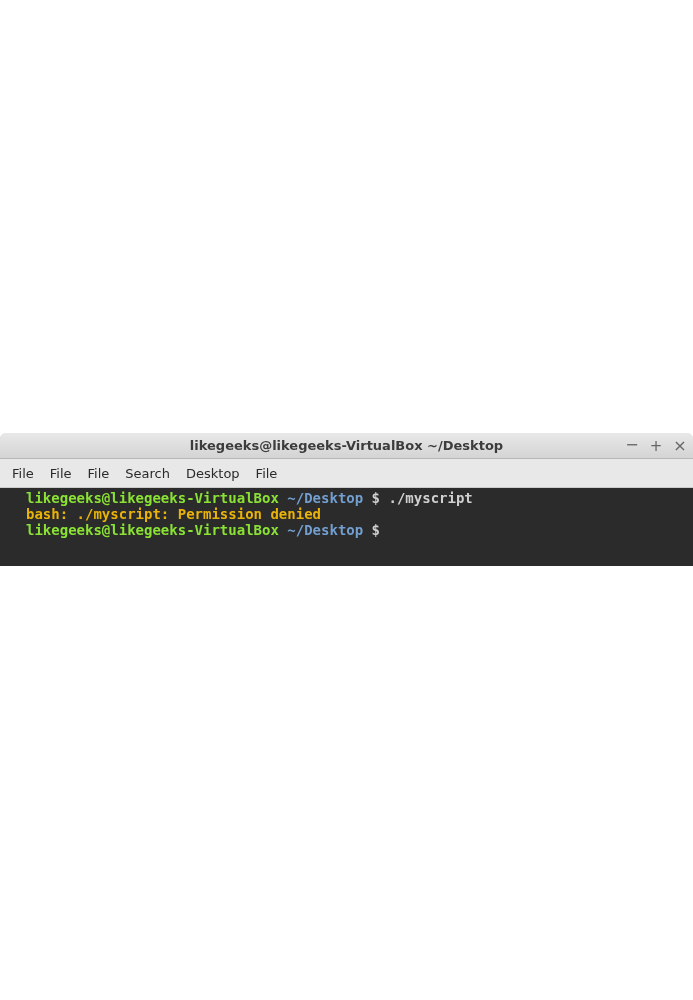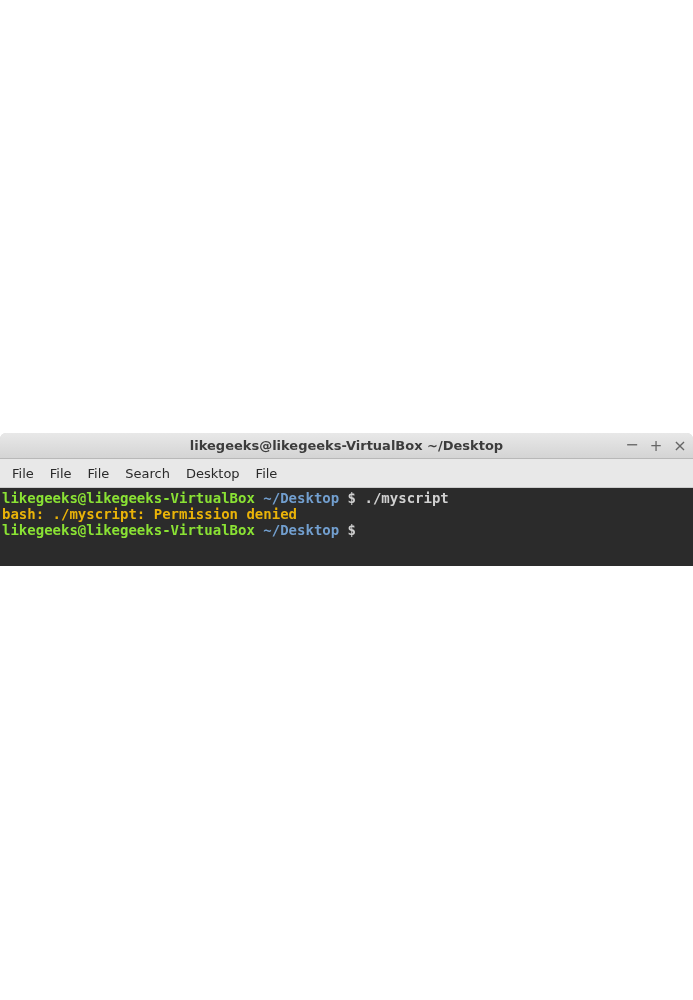--- a/index.html
+++ b/index.html
@@ -75,21 +75,21 @@
       background: #2b2b2b;
       padding: 2px 2px 24px 2px;
       font-family: "DejaVu Sans Mono", "Liberation Mono", Consolas, monospace;
       font-size: 14px;
       line-height: 16px;
       color: #d0d0d0;
       min-height: 78px;
       white-space: pre;
       font-weight: bold;
     }
-    .line { display: block; }
+    .line { display: block; margin-left: 24px; }
     .user-host { color: #8ae234; }
     .path { color: #729fcf; }
     .prompt-sym { color: #d0d0d0; }
     .cmd { color: #d0d0d0; }
     .output { color: #eab308; }
   </style>
 </head>
 <body>
 
 <div class="window">

